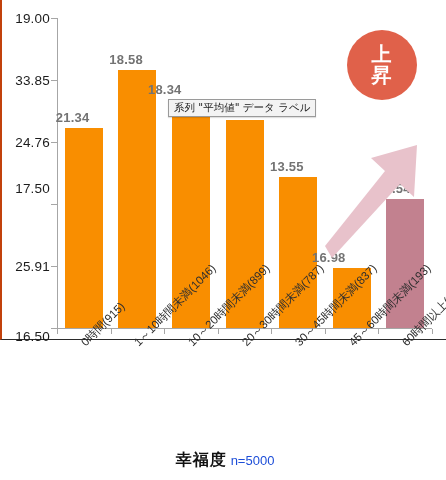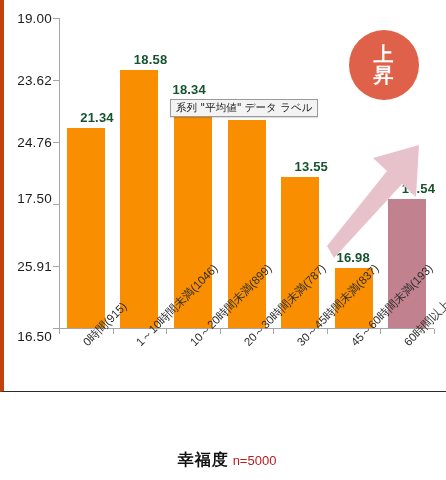--- a/index.html
+++ b/index.html
@@ -11,23 +11,23 @@
     width: 446px;
     height: 480px;
     font-family: "Liberation Sans", "DejaVu Sans", sans-serif;
     overflow: hidden;
     position: relative;
   }
   #figure {
     position: absolute;
     left: 0; top: 0;
     width: 446px;
-    height: 392px;
+    height: 340px;
     box-sizing: border-box;
-    border-left: 4px solid #c2410c;
+    border-left: 2px solid #c2410c;
     border-bottom: 1px solid #2b2b2b;
     background: #ffffff;
   }
 
   
   
   #plot-area {
     position: absolute;
     left: 55px;
     top: 18px;
@@ -91,23 +91,23 @@
     bottom: 0;
     box-sizing: border-box;
   }
   .bar.orange { background: #f98e00; }
   .bar.rose   { background: #c2818f; }
 
   .bar-label {
     position: absolute;
     font-size: 13px;
     font-weight: bold;
-    color: #14532d;
-    white-space: nowrap;
-    text-align: right;
+    color: #737373;
+    white-space: nowrap;
+    text-align: left;
     letter-spacing: 0.2px;
   }
 
   
   #cat-labels {
     position: absolute;
     left: 0;
     top: 0;
     width: 446px;
     height: 480px;
@@ -183,36 +183,36 @@
   #caption-title {
     font-size: 16px;
     font-weight: bold;
     color: #111111;
     letter-spacing: 1px;
     font-family: "DejaVu Sans", "Liberation Sans", sans-serif;
     margin-top: 48px;
   }
   #caption-n {
     font-size: 13px;
-    color: #b91c1c;
+    color: #1d4ed8;
     margin-left: 4px;
   }
 </style>
 </head>
 <body>
 
 <div id="figure">
 
   <div id="y-axis-line"></div>
   <div id="x-axis-line"></div>
   <div id="y-labels">
       <div class="y-tick-label" style="top: 18px;">19.00</div>
-      <div class="y-tick-label" style="top: 80px;">23.62</div>
+      <div class="y-tick-label" style="top: 80px;">33.85</div>
       <div class="y-tick-label" style="top: 142px;">24.76</div>
-      <div class="y-tick-label" style="top: 198px;">17.50</div>
+      <div class="y-tick-label" style="top: 188px;">17.50</div>
       <div class="y-tick-label" style="top: 266px;">25.91</div>
       <div class="y-tick-label" style="top: 336px;">16.50</div>
     </div>
 
   <div id="plot-area">
       <div class="bar orange" title="0時間(915) : 18.11" style="left: 7.78571px; width: 38px; height: 199.64px; background: rgb(249, 142, 0);"></div>
       <div class="bar-label" style="left: -1.21429px; width: 56px; top: 92.36px;">21.34</div>
       <div class="bar orange" title="1～10時間未満(1046) : 18.58" style="left: 61.3571px; width: 38px; height: 257.92px; background: rgb(249, 142, 0);"></div>
       <div class="bar-label" style="left: 52.3571px; width: 56px; top: 34.08px;">18.58</div>
       <div class="bar orange" title="10～20時間未満(899) : 18.34" style="left: 114.929px; width: 38px; height: 228.16px; background: rgb(249, 142, 0);"></div>

